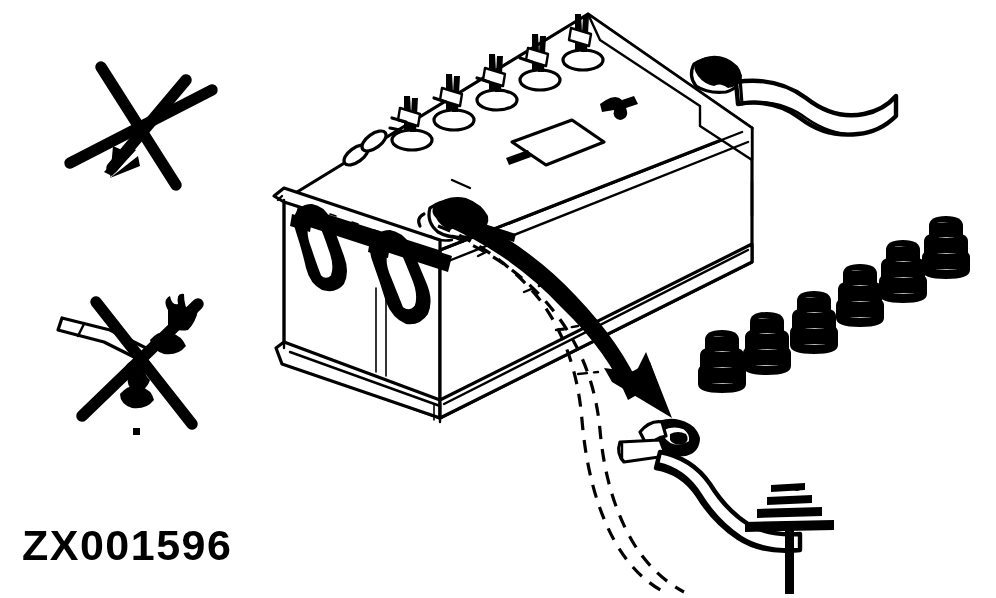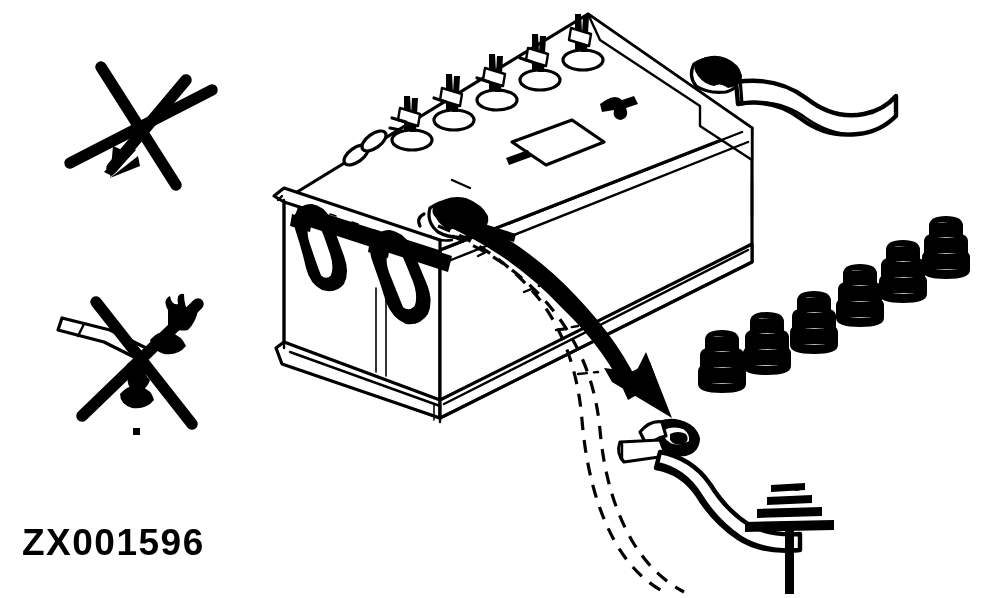--- a/index.html
+++ b/index.html
@@ -32,21 +32,21 @@
     top: 0;
     width: 996px;
     height: 598px;
     pointer-events: none;
   }
   #figure-code {
     position: absolute;
     left: 22px;
     top: 524px;
     font-family: "Liberation Sans", sans-serif;
-    font-size: 37px;
+    font-size: 43px;
     font-weight: bold;
     letter-spacing: 1.5px;
     color: #000000;
     line-height: 1;
     white-space: nowrap;
   }
   .ln { fill: none; stroke: #000000; stroke-linecap: round; stroke-linejoin: round; }
   .w1 { stroke-width: 1.6; }
   .w2 { stroke-width: 2.4; }
   .w3 { stroke-width: 3.2; }

